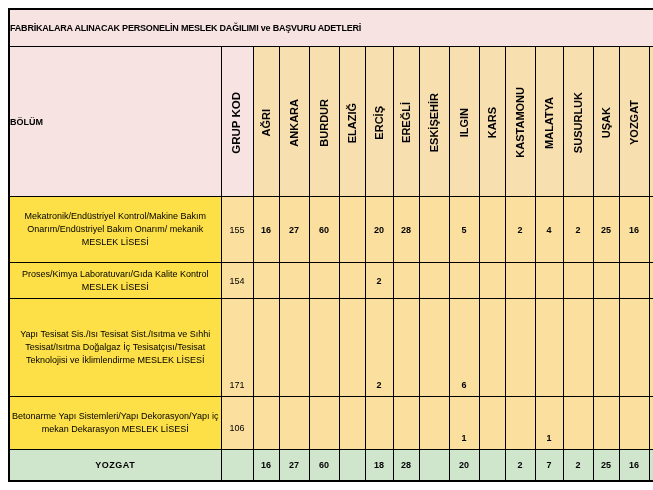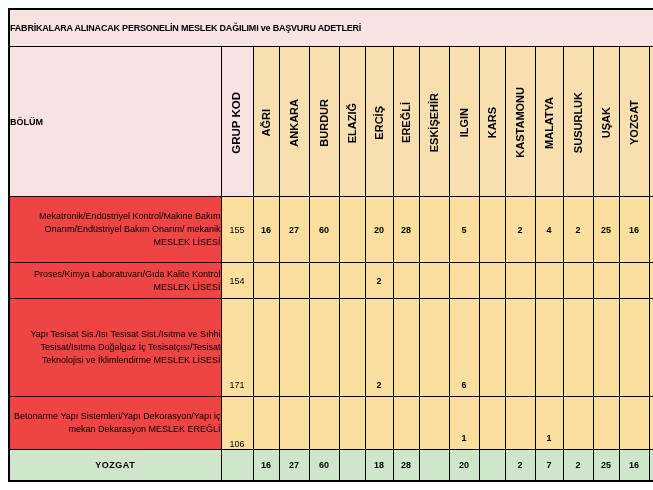--- a/index.html
+++ b/index.html
@@ -74,22 +74,22 @@
     letter-spacing: 0px;
     line-height: 1;
     display: inline-block;
     padding-bottom: 4px;
   }
   .vert-txt.small {
     font-size: 11px;
   }
   
   .row-desc {
-    background: #ef4444;
-    text-align: right;
+    background: #fde047;
+    text-align: center;
     padding: 4px 4px 4px 8px;
     font-size: 9.5px;
     line-height: 1.45;
     color: #1a1a1a;
   }
   .cell-num {
     background: #fbdf9e;
     text-align: center;
     font-size: 10.5px;
     font-weight: bold;
@@ -227,22 +227,22 @@
         <td class="cell-num" style="vertical-align:bottom;padding-bottom:6px"></td>
         <td class="cell-num" style="vertical-align:bottom;padding-bottom:6px"></td>
         <td class="cell-num" style="vertical-align:bottom;padding-bottom:6px"></td>
         <td class="cell-num" style="vertical-align:bottom;padding-bottom:6px"></td>
         <td class="cell-num" style="vertical-align:bottom;padding-bottom:6px"></td>
         <td class="cell-num" style="vertical-align:bottom;padding-bottom:6px"></td>
         <td class="cell-total" style="vertical-align:bottom;padding-bottom:6px">18</td>
       </tr>
 
       <tr style="height:50px">
-        <td class="row-desc">Betonarme Yapı Sistemleri/Yapı Dekorasyon/Yapı iç mekan Dekarasyon MESLEK EREĞLİ</td>
-        <td class="cell-code" style="vertical-align:bottom;padding-bottom:0">106</td>
+        <td class="row-desc">Betonarme Yapı Sistemleri/Yapı Dekorasyon/Yapı iç mekan Dekarasyon MESLEK LİSESİ</td>
+        <td class="cell-code" style="vertical-align:bottom;padding-bottom:16px">106</td>
         <td class="cell-num" style="vertical-align:bottom;padding-bottom:6px"></td>
         <td class="cell-num" style="vertical-align:bottom;padding-bottom:6px"></td>
         <td class="cell-num" style="vertical-align:bottom;padding-bottom:6px"></td>
         <td class="cell-num" style="vertical-align:bottom;padding-bottom:6px"></td>
         <td class="cell-num" style="vertical-align:bottom;padding-bottom:6px"></td>
         <td class="cell-num" style="vertical-align:bottom;padding-bottom:6px"></td>
         <td class="cell-num" style="vertical-align:bottom;padding-bottom:6px"></td>
         <td class="cell-num" style="vertical-align:bottom;padding-bottom:6px">1</td>
         <td class="cell-num" style="vertical-align:bottom;padding-bottom:6px"></td>
         <td class="cell-num" style="vertical-align:bottom;padding-bottom:6px"></td>

